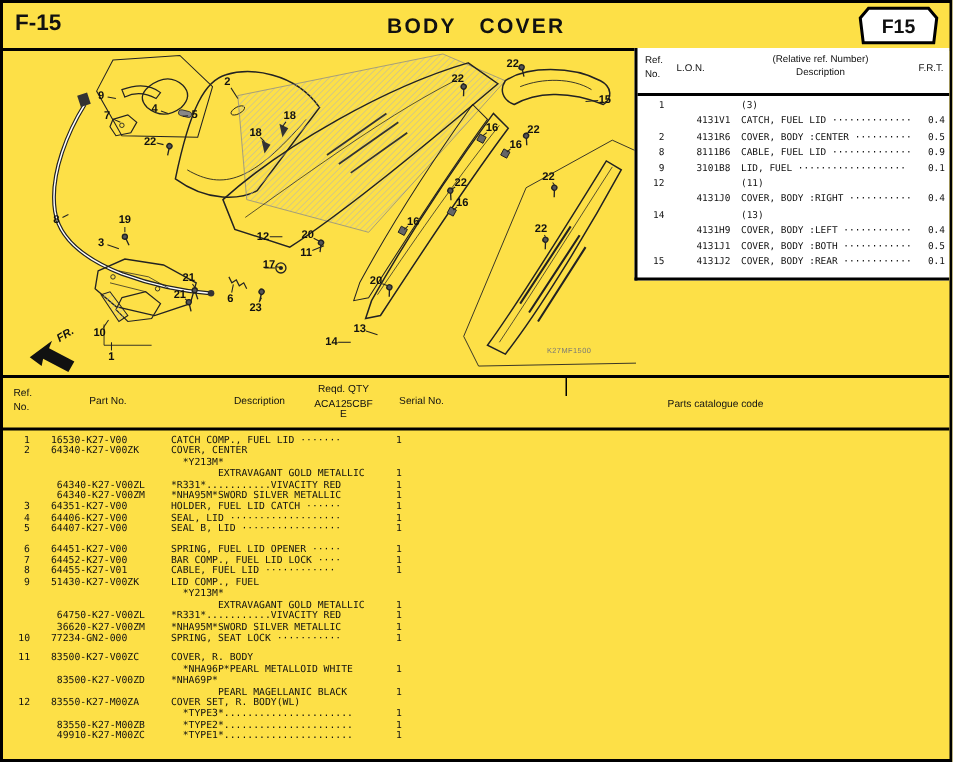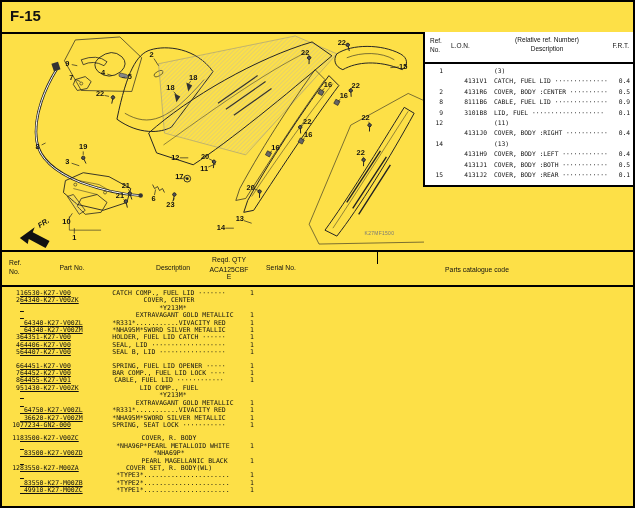--- a/index.html
+++ b/index.html
@@ -41,34 +41,41 @@
   .ph-desc{left:105px;width:132px;top:12px;text-align:center;}
   .ph-qty{left:198px;width:58px;top:4px;text-align:center;}
   .ph-qtysub{left:198px;width:58px;top:14px;text-align:center;font-size:4.8px;}
   .ph-qtysub2{left:198px;width:58px;top:21px;text-align:center;font-size:4.8px;}
   .ph-serial{left:248px;width:62px;top:12px;text-align:center;}
   .ph-code{left:375px;width:200px;top:14px;text-align:center;}
   .pt-divider{position:absolute;left:375px;top:0;width:1px;height:12px;background:#000;}
   .pt-body{padding-top:3px;}
   .prow{display:flex;font-family:"DejaVu Sans Mono",monospace;font-size:6.5px;line-height:7.4px;white-space:pre;}
   .pc-ref{width:18px;text-align:right;}
-  .pc-part{width:80px;padding-left:0;text-decoration:underline;}
-  .pc-desc{width:138px;overflow:hidden;text-align:center;}
+  .pc-part{width:80px;padding-left:14px;}
+  .pc-desc{width:138px;overflow:hidden;}
   .pc-qty{width:28px;text-align:center;}
   .spacer-row{height:6px;}
   
   .ln{stroke:#222;fill:none;}
 </style>
 </head>
 <body>
 
 <div class="page">
 
   <div class="header">
     <div class="page-code">F-15</div>
+    <div class="page-title">BODY COVER</div>
+    <div class="tab">
+      <svg width="54" height="26" viewBox="0 0 54 26">
+        <polygon points="7,1.5 47,1.5 52.5,8 50.5,24.5 3.5,24.5 1.5,8" fill="#fff" stroke="#000" stroke-width="2"></polygon>
+      </svg>
+      <div class="tab-label">F15</div>
+    </div>
   </div>
 
   <div class="diagram">
     <svg id="diagram-svg" viewBox="0 0 416 216">
       <defs>
         <pattern id="hatch" width="3" height="3" patternUnits="userSpaceOnUse" patternTransform="rotate(45)">
           <line x1="0" y1="0" x2="0" y2="3" stroke="#b5b5b5" stroke-width="0.7"></line>
         </pattern>
         <g id="sym-screw" stroke="#222" stroke-width="0.9" fill="#555">
           <circle r="1.7"></circle>

